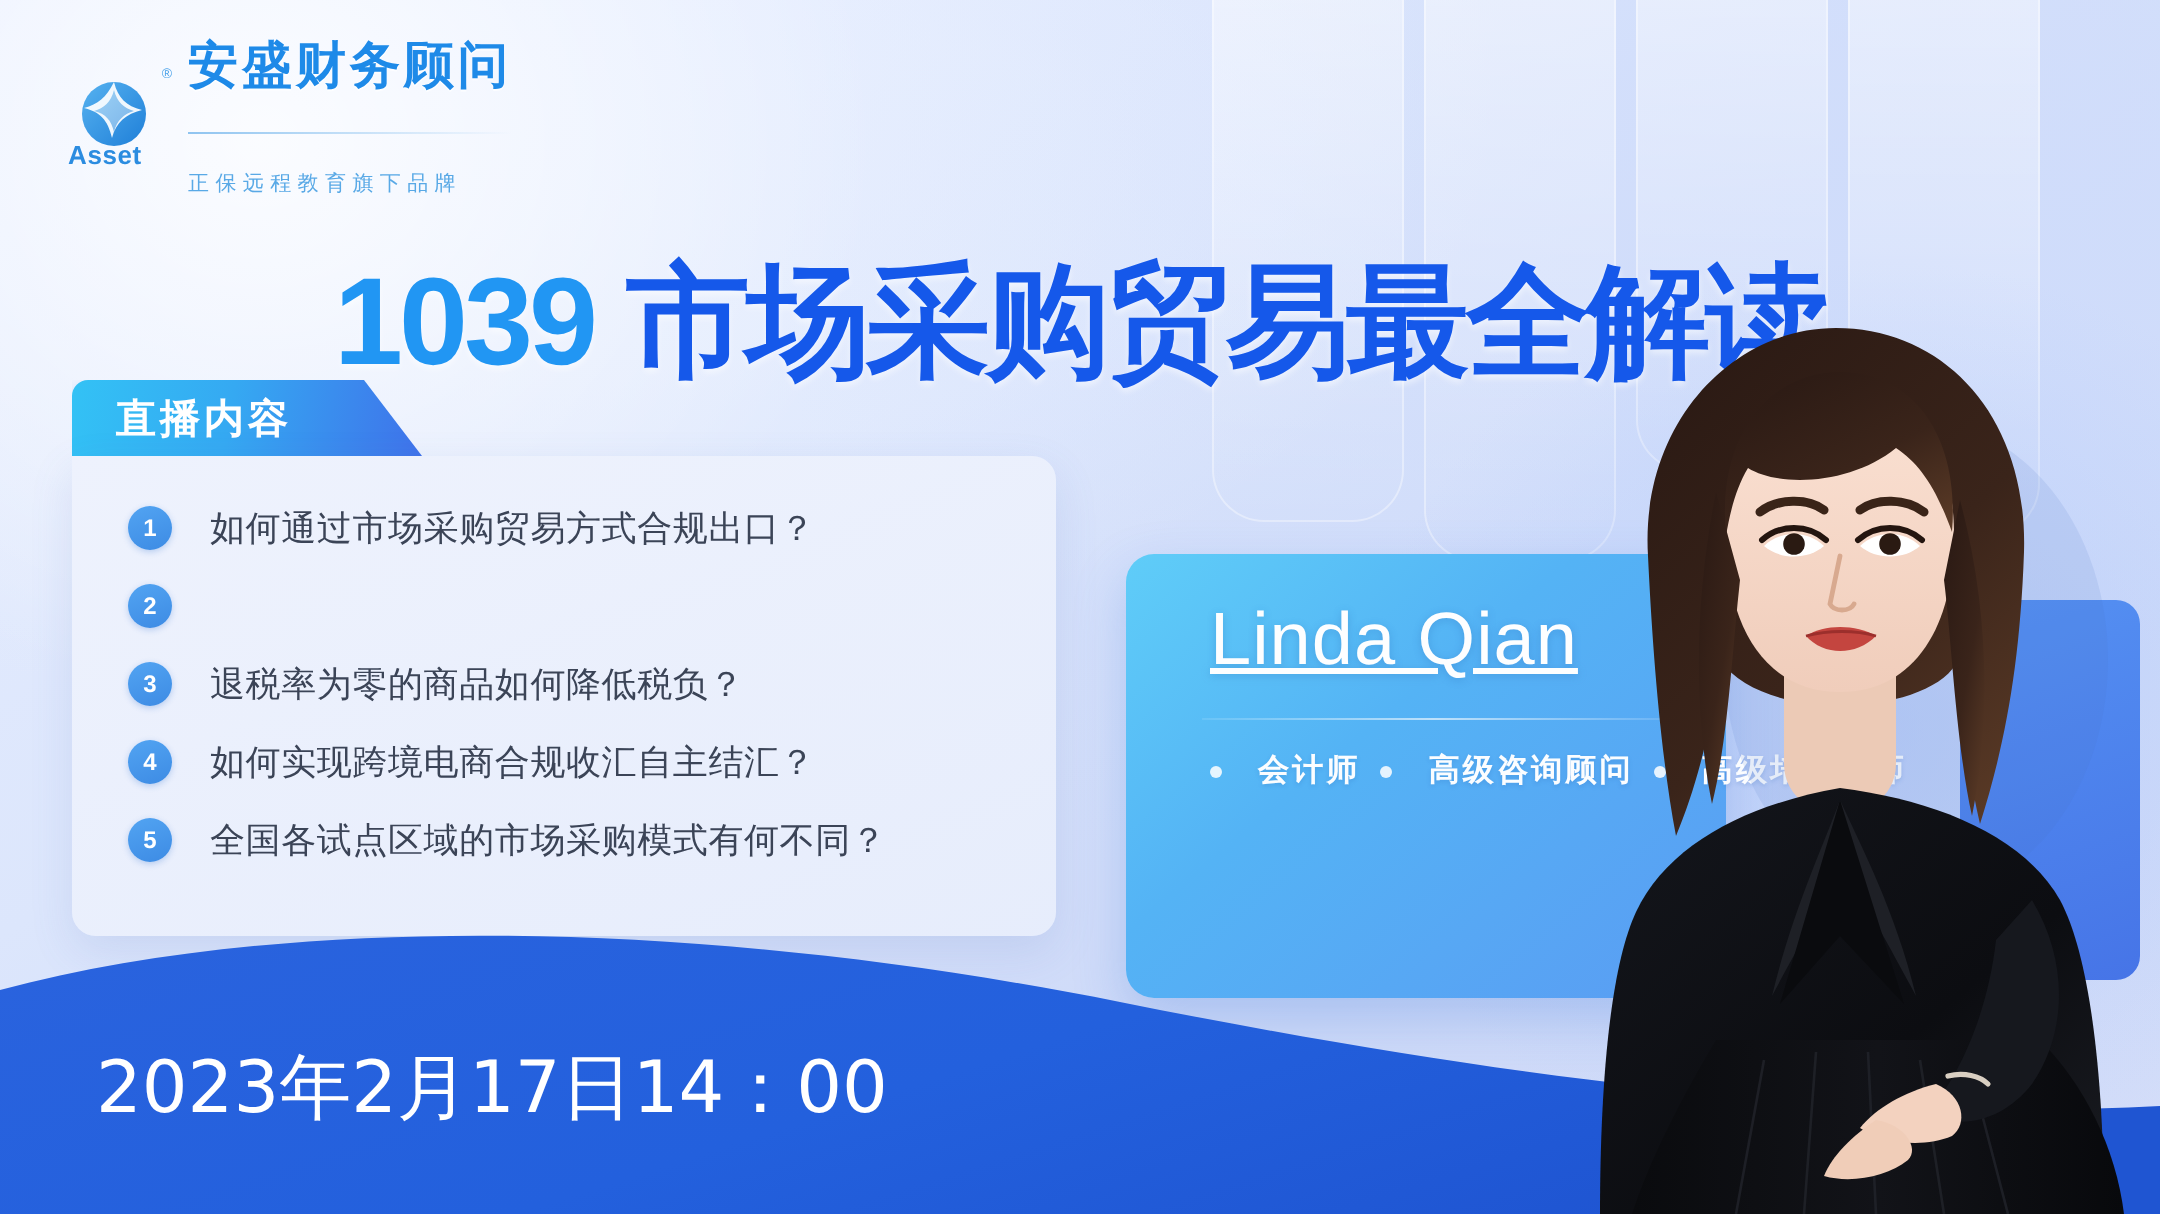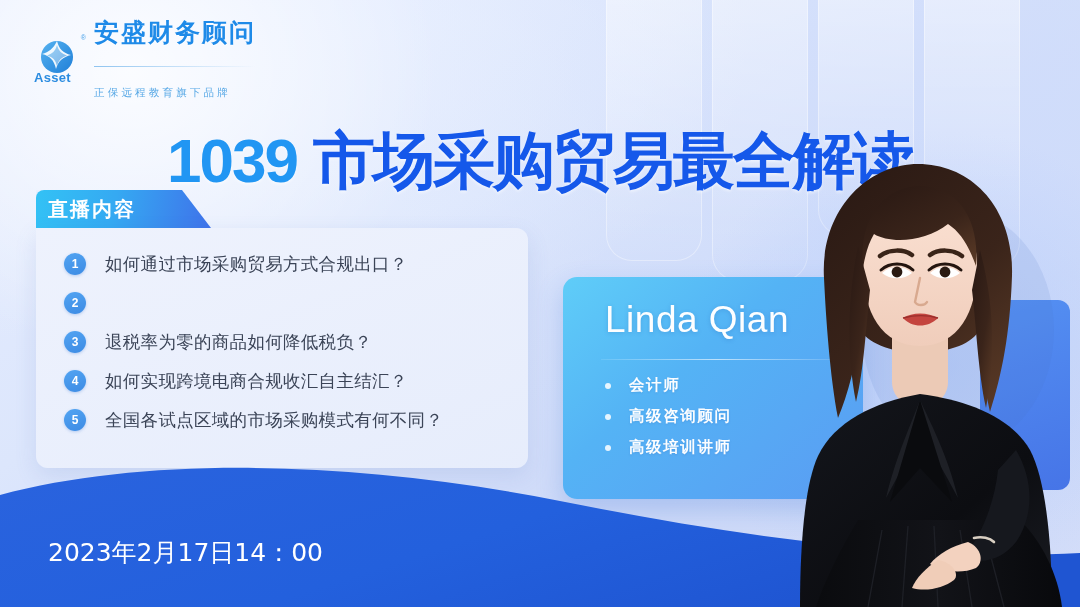--- a/index.html
+++ b/index.html
@@ -79,21 +79,21 @@
   .tag{
     position:absolute;left:36px;top:190px;height:38px;width:175px;
     background:linear-gradient(100deg,#33c2f5 0%,#35a9f2 45%,#3f72ea 100%);
     border-radius:8px 8px 0 0;
     clip-path:polygon(0 0,146px 0,175px 100%,0 100%);
     display:flex;align-items:center;
     box-shadow:0 3px 8px rgba(52,120,230,.22);
   }
   .tag-label{
     font-family:"DejaVu Sans","Liberation Sans",sans-serif;
-    color:#fff;font-size:20px;font-weight:bold;letter-spacing:2px;margin-left:12px;
+    color:#fff;font-size:20px;font-weight:bold;letter-spacing:2px;margin-left:22px;
   }
   .content-card{
     position:absolute;left:36px;top:228px;width:492px;height:240px;
     background:linear-gradient(160deg,rgba(238,242,253,.97),rgba(232,238,252,.93));
     border-radius:0 12px 12px 12px;
     box-shadow:0 8px 22px rgba(90,120,190,.14);
   }
   .item-list{position:absolute;left:28px;top:22px;right:14px;display:flex;flex-direction:column;gap:11px;}
   .item{display:flex;align-items:center;gap:19px;height:28px;}
   .badge{
@@ -113,44 +113,45 @@
     position:absolute;left:563px;top:277px;width:300px;height:222px;
     background:linear-gradient(140deg,#5fcdf8 0%,#54b3f5 40%,#5a9cf3 100%);
     border-radius:14px;
     box-shadow:0 10px 26px rgba(60,120,215,.26);
   }
   .speaker-name{
     position:absolute;left:42px;top:24px;
     font-family:"Liberation Sans",sans-serif;
     font-size:37px;color:#fdfeff;letter-spacing:.5px;line-height:1;
     text-shadow:0 1px 4px rgba(40,100,180,.28);
+    text-decoration:underline;
   }
   .speaker-divider{
     position:absolute;left:38px;right:30px;top:82px;height:1px;
     background:linear-gradient(90deg,rgba(255,255,255,.1),rgba(255,255,255,.62),rgba(255,255,255,.12));
   }
-  .cred-list{position:absolute;left:42px;top:98px;display:flex;flex-direction:column;gap:10px;}
+  .cred-list{position:absolute;left:42px;top:98px;display:flex;flex-direction:row;gap:10px;}
   .cred{display:flex;align-items:center;gap:18px;}
   .cred-dot{width:6px;height:6px;border-radius:50%;background:rgba(255,255,255,.85);flex:none;}
   .cred-text{
     font-family:"DejaVu Sans","Liberation Sans",sans-serif;
     font-size:15.5px;font-weight:bold;color:#fbfdff;letter-spacing:1.6px;white-space:nowrap;
     text-shadow:0 1px 2px rgba(40,100,180,.22);
   }
   .card-accent{
     position:absolute;left:980px;top:300px;width:90px;height:190px;
     background:linear-gradient(160deg,#4f8df2,#3f6fe6);border-radius:12px;opacity:.95;
   }
 
   
   .wave{position:absolute;left:0;bottom:0;width:1080px;height:150px;}
   .date{
     position:absolute;left:48px;bottom:38px;
     font-family:"DejaVu Sans","Liberation Sans",sans-serif;
-    font-size:25px;color:#ffffff;letter-spacing:0px;white-space:nowrap;
+    font-size:36px;color:#ffffff;letter-spacing:0px;white-space:nowrap;
   }
 
   
   .presenter{position:absolute;left:762px;top:150px;width:318px;height:457px;}
 </style>
 </head>
 <body>
 
 <div class="poster">
 

